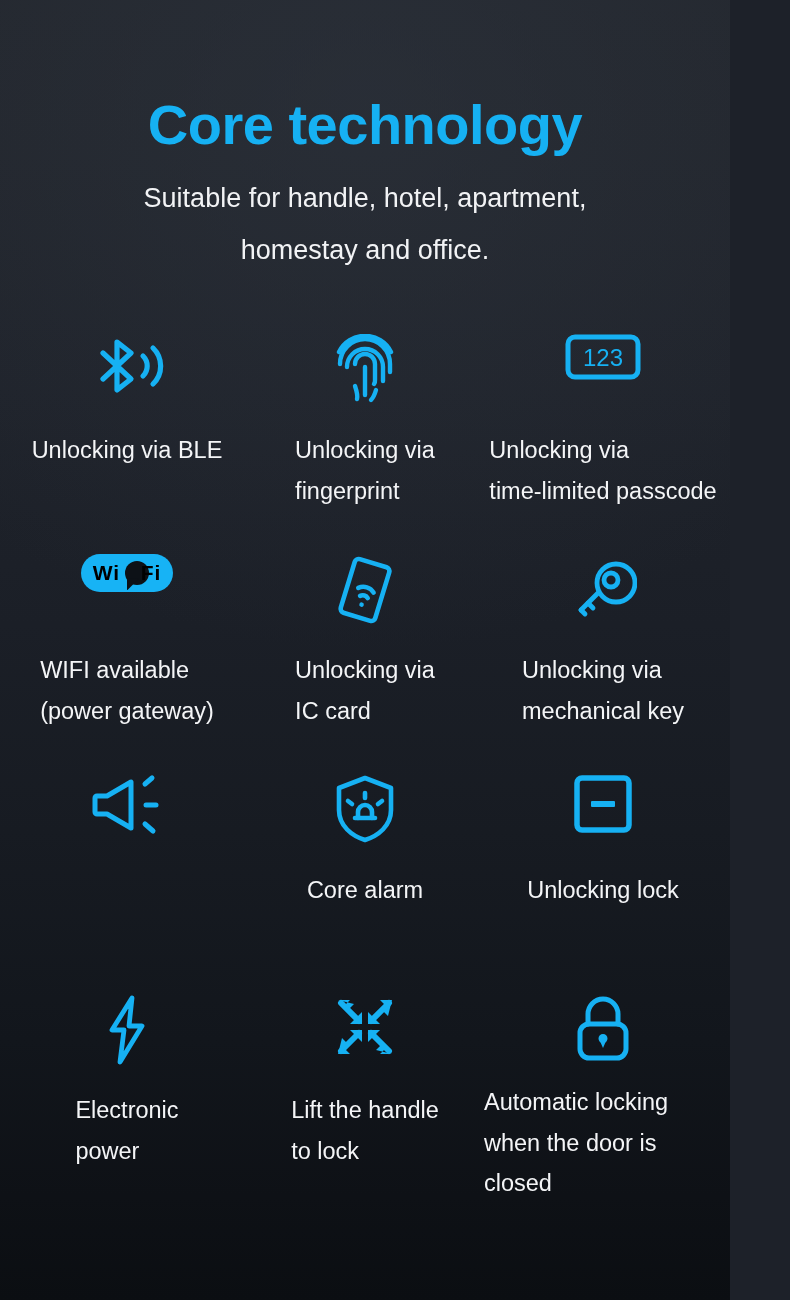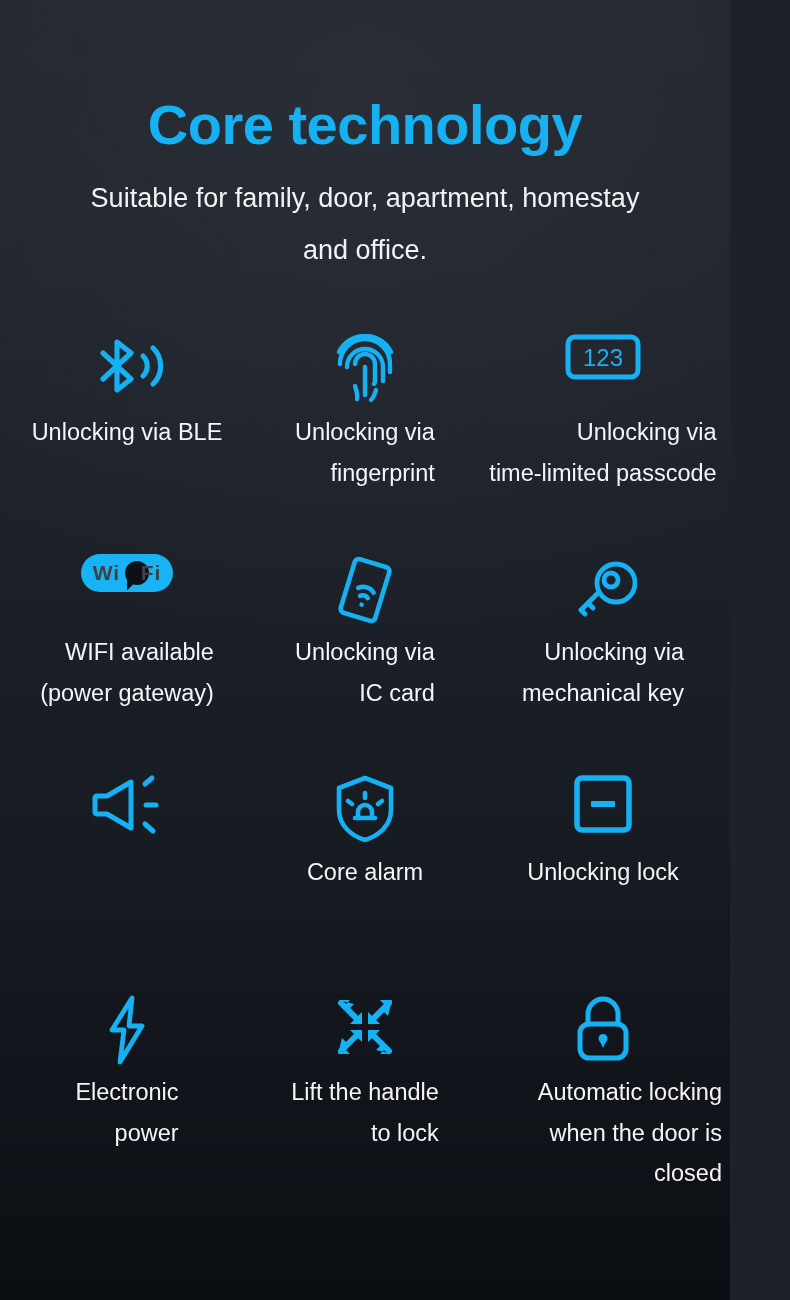--- a/index.html
+++ b/index.html
@@ -74,41 +74,42 @@
     padding-top: 14px;
   }
   .icon-wrap {
     height: 78px;
     display: flex;
     align-items: flex-start;
     justify-content: center;
   }
   .icon-wrap svg { display: block; }
   .cell-label {
+    margin-top: 18px;
     color: #f4f5f7;
     font-size: 23.5px;
     line-height: 1.72;
-    text-align: right;
+    text-align: left;
     white-space: pre-line;
     max-width: 258px;
   }
 
   
   .wifi-badge {
     width: 92px;
     height: 38px;
     border-radius: 19px;
     background: #17b3f5;
     display: flex;
     align-items: center;
     justify-content: center;
     position: relative;
   }
   .wifi-badge .wf-text {
-    color: #404040;
+    color: #000000;
     font-size: 21px;
     font-weight: 700;
     letter-spacing: 1px;
     position: relative;
     z-index: 2;
   }
   .wifi-badge .wf-dot {
     position: absolute;
     left: 44px;
     top: 7px;
@@ -129,21 +130,21 @@
     clip-path: polygon(0 0, 100% 0, 0 100%);
   }
 </style>
 </head>
 <body>
 
 <div class="page">
 
   <div class="header">
     <h1 class="title">Core technology</h1>
-    <p class="subtitle">Suitable for family, door, apartment,
+    <p class="subtitle">Suitable for handle, hotel, apartment,
 homestay and office.</p>
   </div>
 
   <div class="grid">
 
     <div class="cell">
       <div class="icon-wrap">
         <svg width="80" height="68" viewBox="0 0 80 68">
           <g fill="none" stroke="#16b1f3" stroke-width="5.2" stroke-linecap="round" stroke-linejoin="round">
             <path d="M16 19 L44 45 L30 56 L30 8 L44 19 L16 45"></path>

